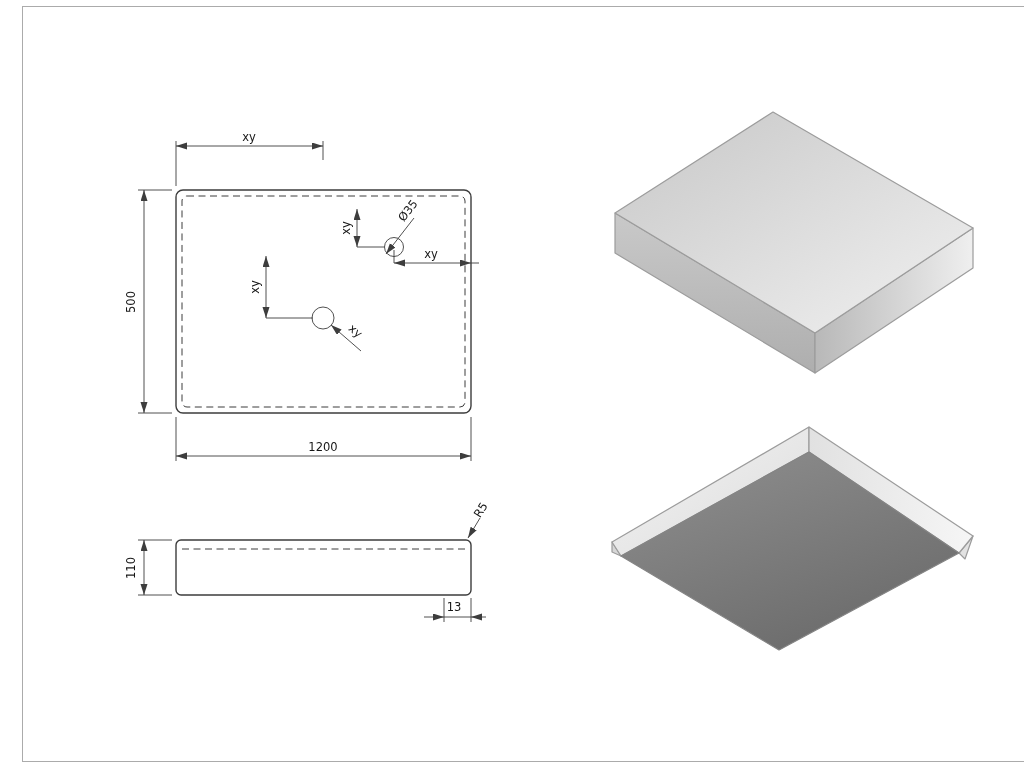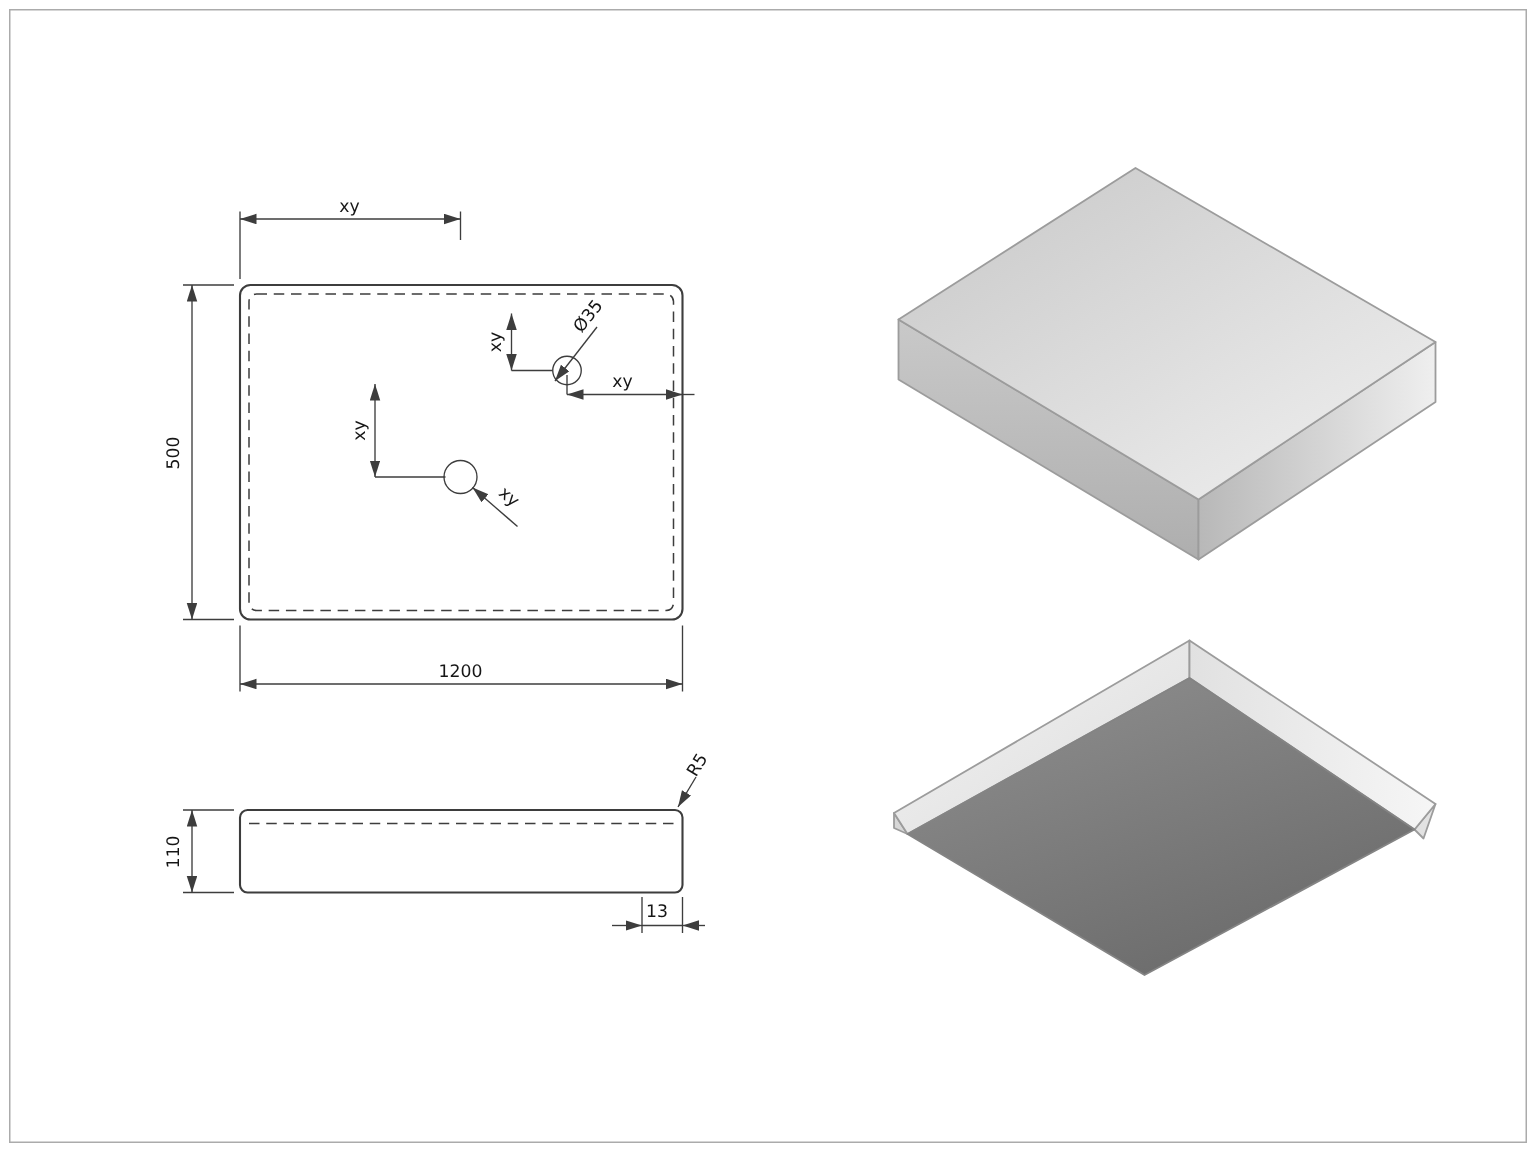--- a/index.html
+++ b/index.html
@@ -4,21 +4,21 @@
 <style>
   html, body {
     margin: 0;
     padding: 0;
     width: 1024px;
     height: 768px;
     background: #ffffff;
     overflow: hidden;
     font-family: "DejaVu Sans", sans-serif;
   }
-  #sheet-wrap { position: relative; width: 828px; height: 768px; }
+  #sheet-wrap { position: relative; width: 828px; height: 768px; padding-left: 16px; }
   svg { display: block; }
 
   .frame { fill: none; stroke: #ababab; stroke-width: 1; }
 
   .ol   { fill: none; stroke: #3d3d3d; stroke-width: 1.4; }
   .dash { fill: none; stroke: #3d3d3d; stroke-width: 1;   stroke-dasharray: 7 4.5; }
   .dim  { fill: none; stroke: #3d3d3d; stroke-width: 0.9; }
 
   text.dm {
     font-family: "DejaVu Sans", sans-serif;

